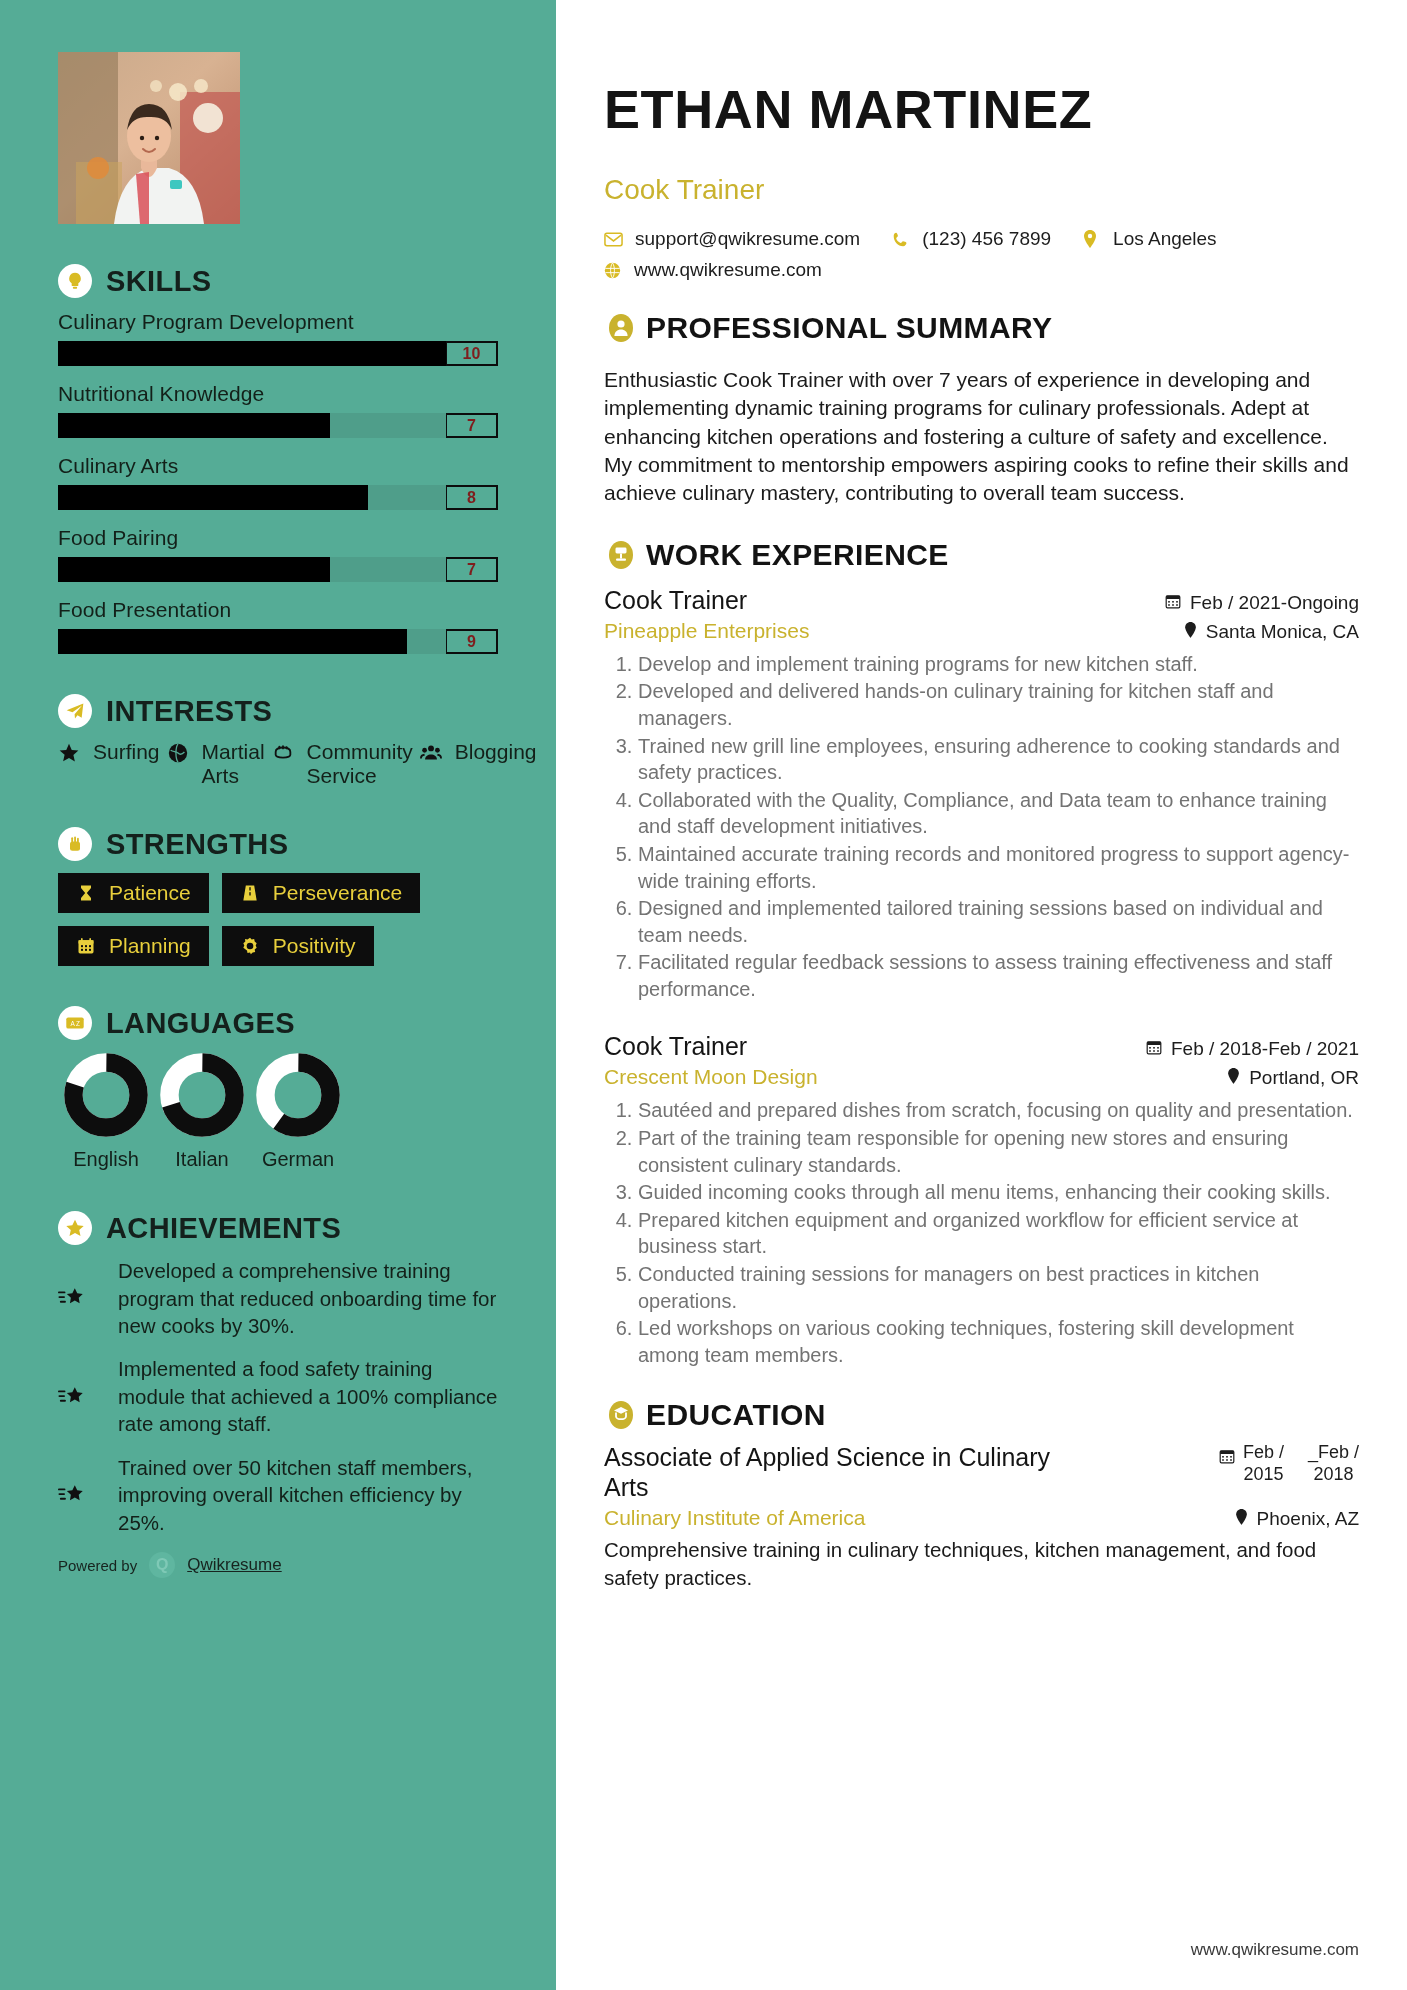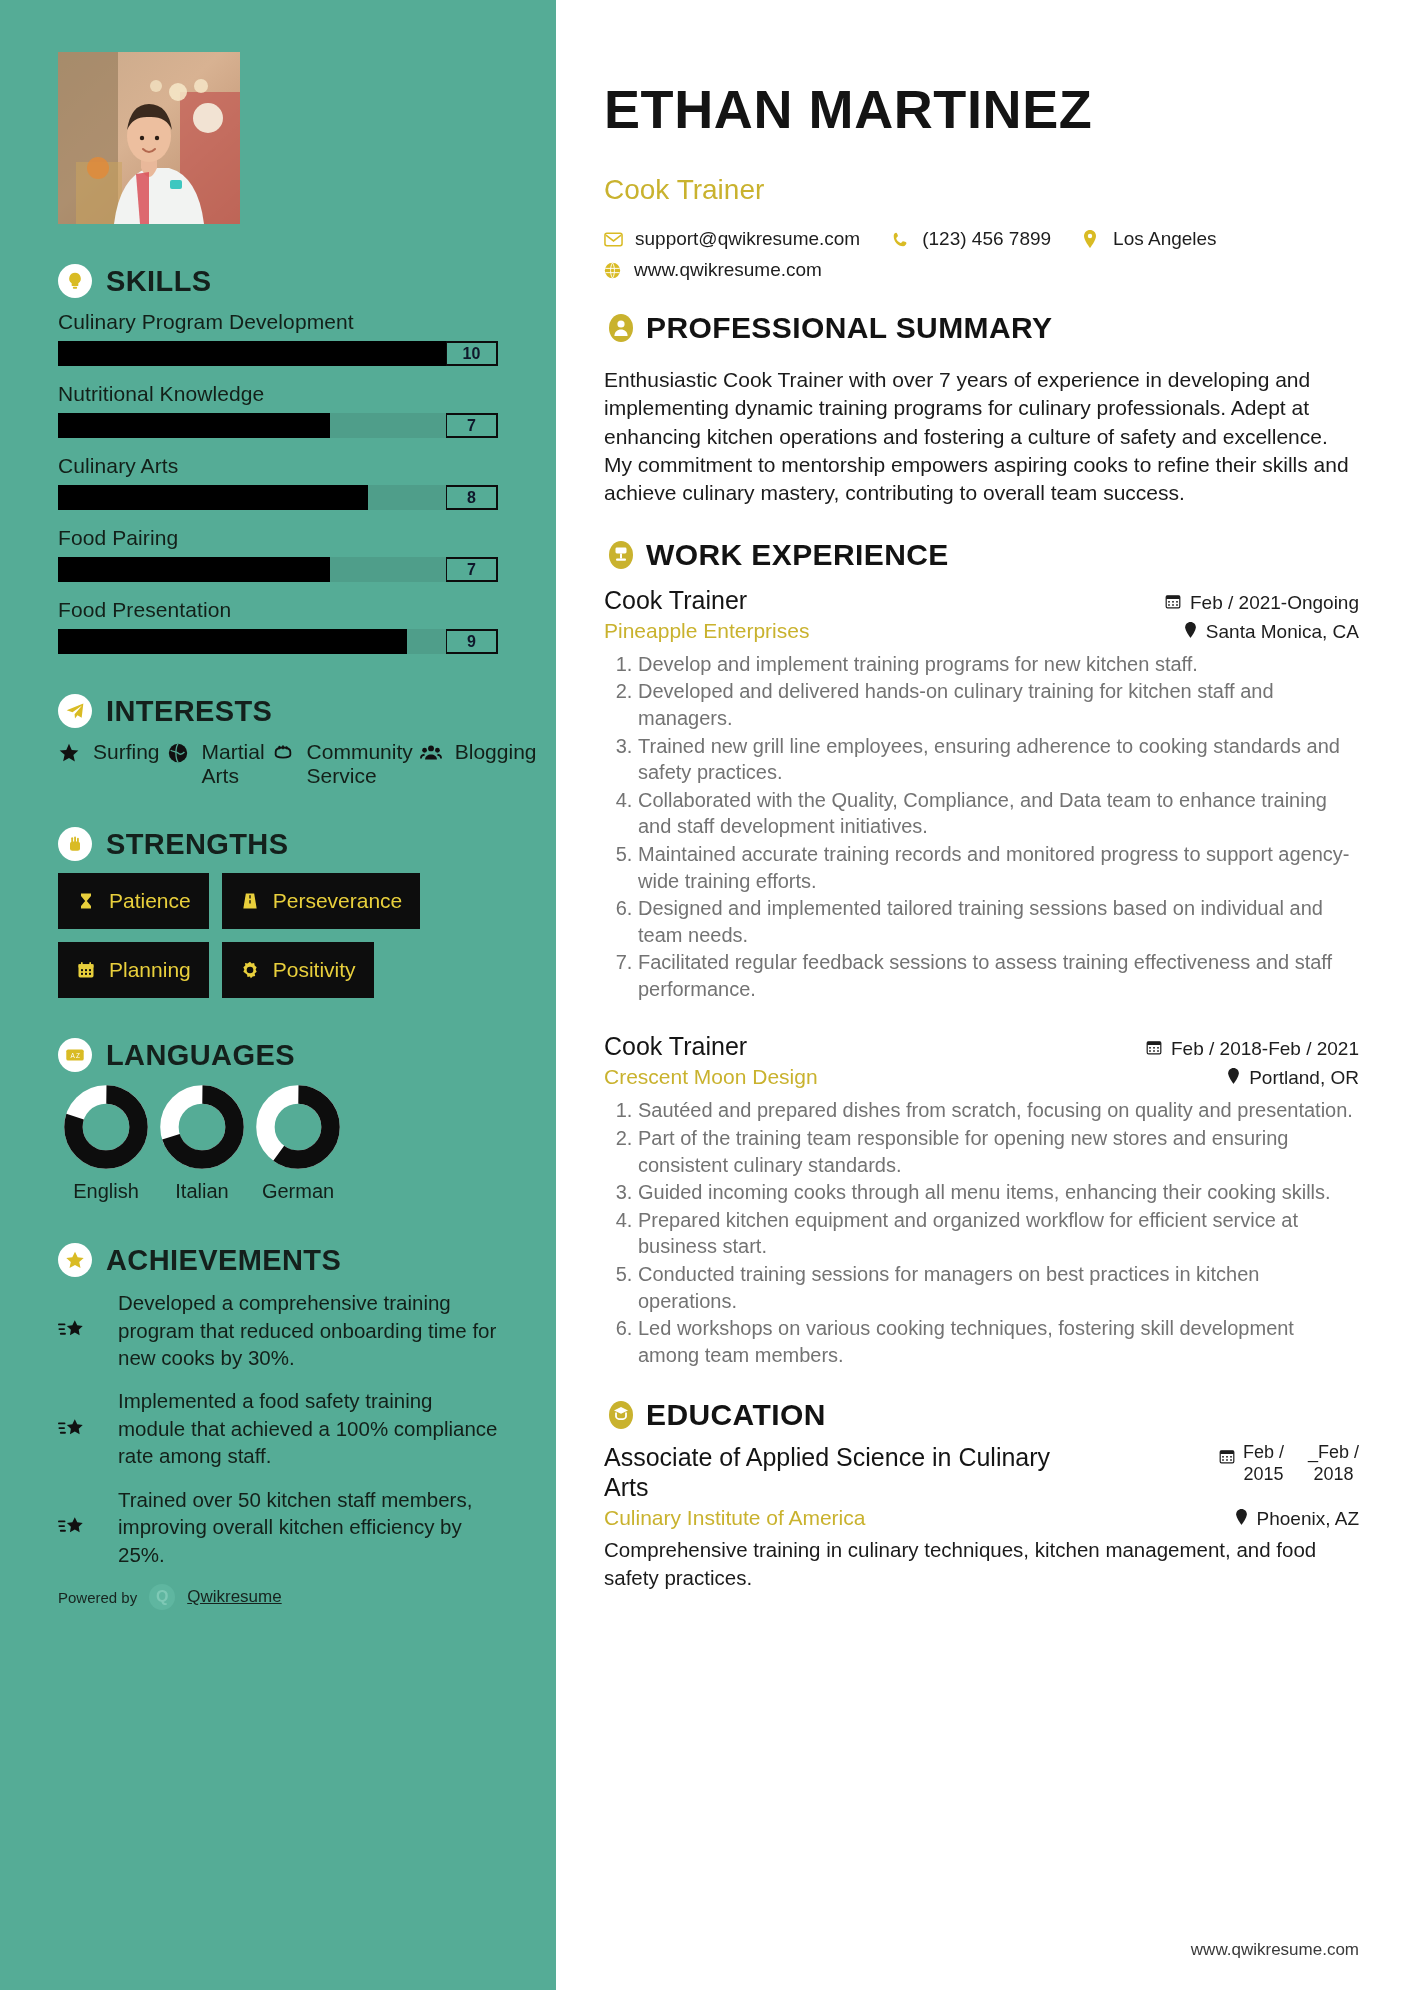--- a/index.html
+++ b/index.html
@@ -46,38 +46,38 @@
   .skill-row{display:flex;align-items:center;}
   .bar{
     position:relative;height:25px;flex:1;
     background:#4f9e8a;
   }
   .bar-fill{position:absolute;left:0;top:0;bottom:0;background:#000000;}
   .skill-val{
     width:53px;height:25px;flex:0 0 53px;
     border:2px solid #0c0c0c;background:#55ac96;
     display:flex;align-items:center;justify-content:center;
-    font-size:16px;font-weight:bold;color:#0f172a;
+    font-size:16px;font-weight:bold;color:#7f1d1d;
     margin-left:-1px;box-sizing:border-box;
   }
 
   
   .interests-grid{
     display:grid;grid-template-columns:1fr 1fr 1fr 1fr;
     column-gap:14px;row-gap:12px;margin-top:6px;gap:7px;
   }
   .interest{display:flex;align-items:flex-start;gap:11px;font-size:21px;color:#132019;line-height:1.12;}
   .interest .ico{flex:0 0 24px;margin-top:2px;}
 
   
   .strengths-grid{display:flex;flex-wrap:wrap;gap:13px;margin-top:8px;}
   .strength{
     background:#0d0d0d;color:#e8cf3c;
     display:flex;align-items:center;gap:11px;
-    padding:16px 18px;font-size:21px;
+    padding:8px 18px;font-size:21px;
     box-sizing:border-box;
   }
   .strength .ico{flex:0 0 22px;display:flex;}
 
   
   .langs{display:flex;margin-top:12px;}
   .lang{display:flex;flex-direction:column;align-items:center;width:96px;}
   .lang svg{display:block;}
   .lang-name{font-size:20px;color:#13201a;margin-top:10px;}
 

